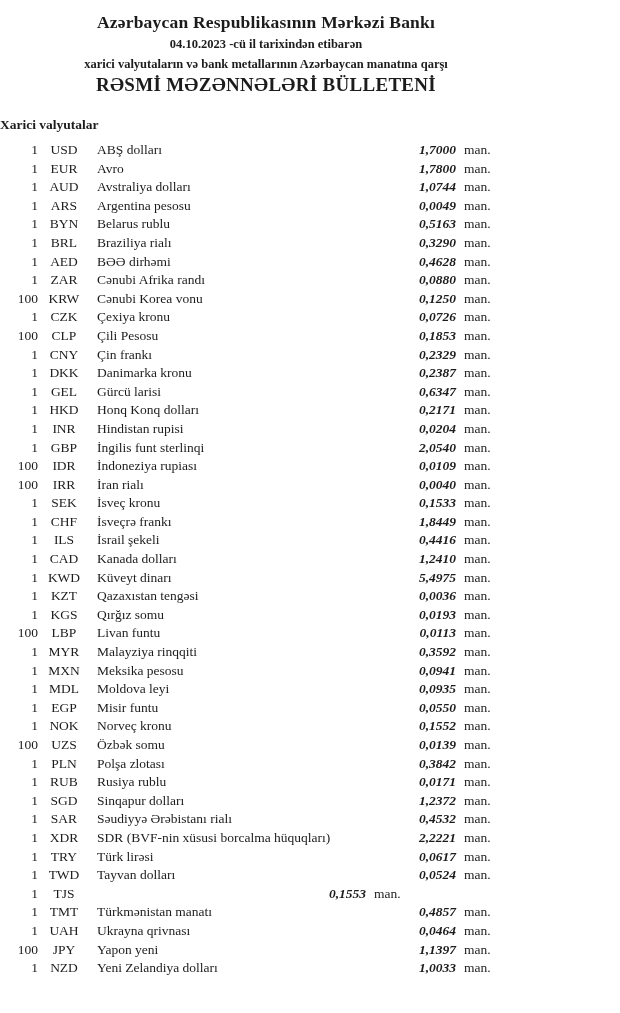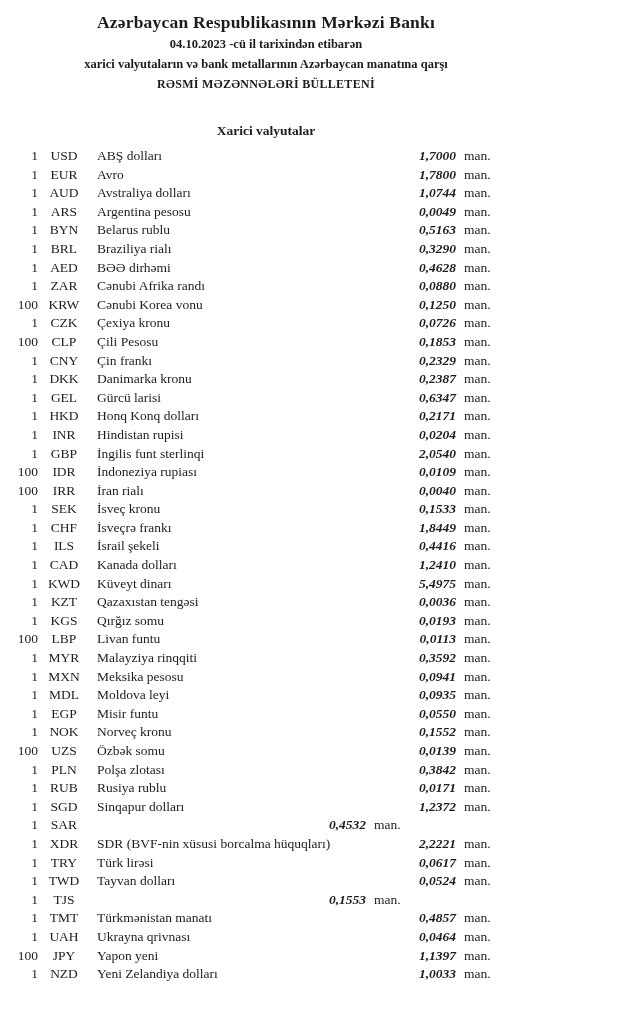--- a/index.html
+++ b/index.html
@@ -30,28 +30,27 @@
     font-size: 12.5px;
     font-weight: bold;
     line-height: 20px;
   }
   .subject-line {
     font-size: 12.5px;
     font-weight: bold;
     line-height: 20px;
   }
   .bulletin-title {
-    font-size: 12px;
+    font-size: 19px;
     font-weight: bold;
     line-height: 21px;
     letter-spacing: 0.3px;
   }
   .section-title {
-    margin-top: 27px;
-    text-align: center;
+    margin-top: 21px;
     font-size: 13.5px;
     font-weight: bold;
     line-height: 18px;
   }
   .rate-table {
     margin-top: 7px;
   }
   .row {
     display: grid;
     grid-template-columns: 38px 52px 1fr 90px 46px;
@@ -381,20 +380,21 @@
         <span class="qty">1</span>
         <span class="code">SGD</span>
         <span class="name">Sinqapur dolları</span>
         <span class="rate">1,2372</span>
         <span class="unit">man.</span>
       </div>
 
       <div class="row">
         <span class="qty">1</span>
         <span class="code">SAR</span>
+        <span class="name">Səudiyyə Ərəbistanı rialı</span>
         <span class="rate">0,4532</span>
         <span class="unit">man.</span>
       </div>
 
       <div class="row">
         <span class="qty">1</span>
         <span class="code">XDR</span>
         <span class="name">SDR (BVF-nin xüsusi borcalma hüquqları)</span>
         <span class="rate">2,2221</span>
         <span class="unit">man.</span>

